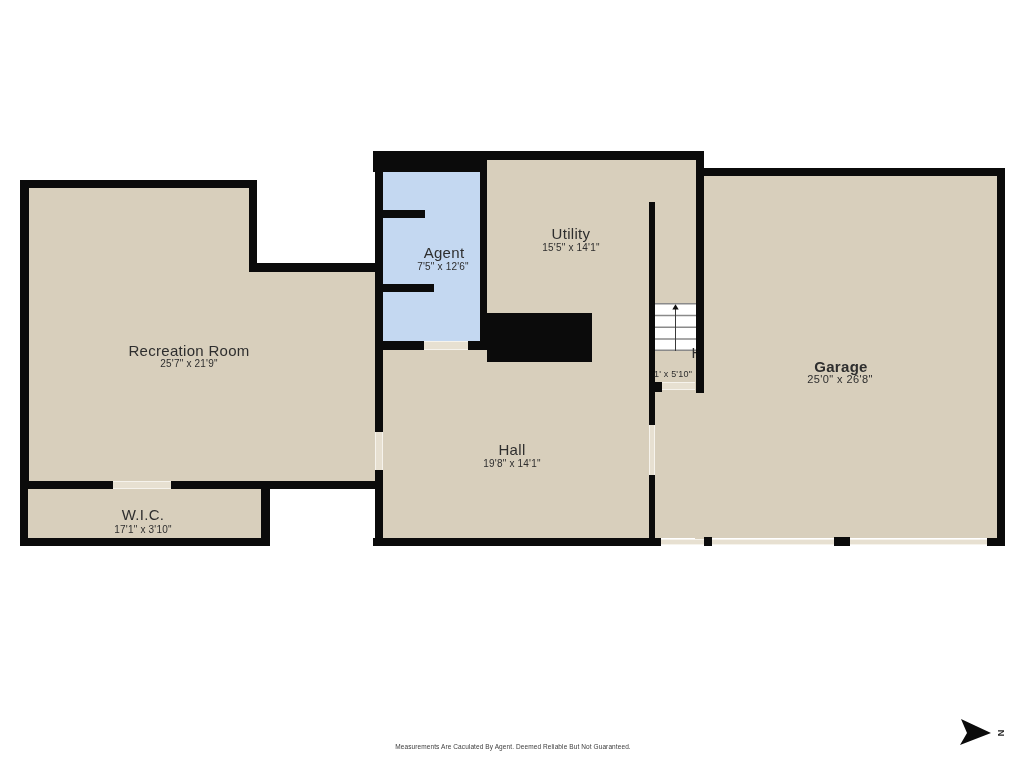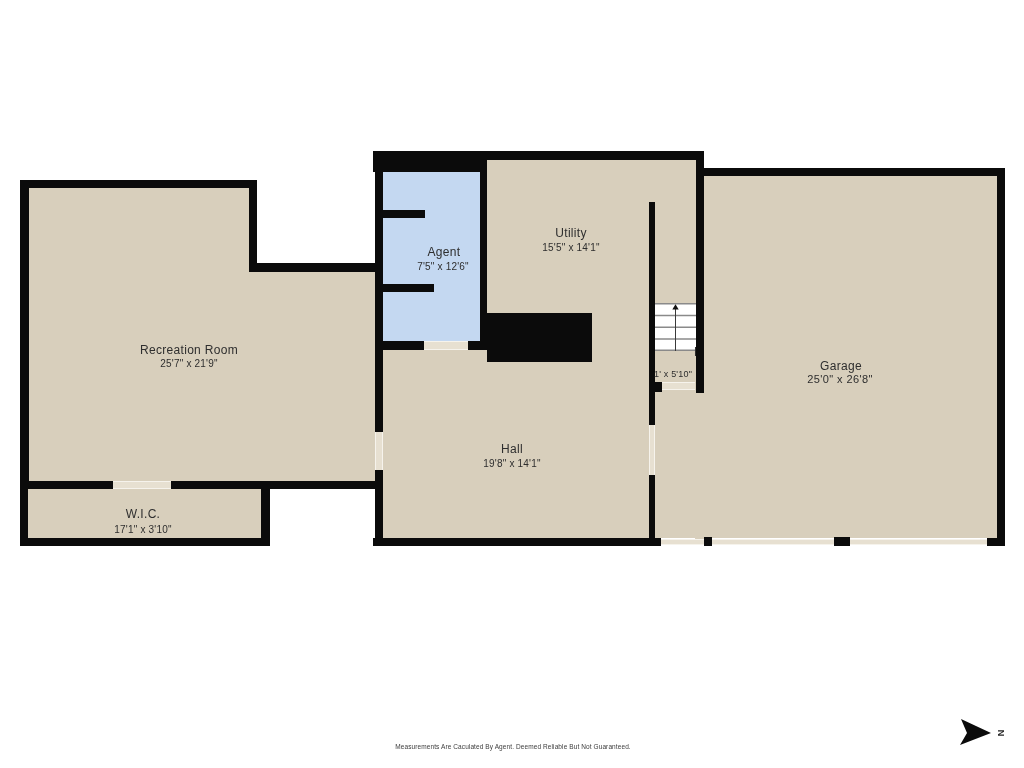--- a/index.html
+++ b/index.html
@@ -2,21 +2,21 @@
 <html><head>
 <meta charset="utf-8">
 <style>
   html,body{margin:0;padding:0;background:#ffffff;}
   #plan{position:relative;width:1024px;height:768px;background:#ffffff;overflow:hidden;
         font-family:"Liberation Sans", sans-serif;}
   .w{position:absolute;background:#0b0b0b;}
   .floor{position:absolute;background:#d8cfbc;}
   .door{position:absolute;background:#e7e0d1;border-left:1px solid #f6f3ec;border-right:1px solid #f6f3ec;box-sizing:border-box;}
   .doorh{position:absolute;background:#e7e0d1;border-top:1px solid #f6f3ec;border-bottom:1px solid #f6f3ec;box-sizing:border-box;}
-  .lbl{position:absolute;color:#2e2e2e;font-size:12px;letter-spacing:0.3px;text-align:center;white-space:nowrap;transform:translate(-50%,-50%);}
+  .lbl{position:absolute;color:#2e2e2e;font-size:15px;letter-spacing:0.3px;text-align:center;white-space:nowrap;transform:translate(-50%,-50%);}
   .dim{position:absolute;color:#2e2e2e;font-size:10px;letter-spacing:0.2px;text-align:center;white-space:nowrap;transform:translate(-50%,-50%);}
 </style>
 </head>
 <body>
 <div id="plan">
 
   <div class="floor" style="left:28px;top:187px;width:229px;height:295px;"></div>
   <div class="floor" style="left:249px;top:271px;width:127px;height:211px;"></div>
 
   <div class="w" style="left:20px;top:180px;width:237px;height:8px;"></div>
@@ -120,21 +120,21 @@
   <div class="w" style="left:997px;top:168px;width:8px;height:378px;"></div>
 
   <div class="w" style="left:987px;top:538px;width:18px;height:8px;"></div>
 
   <div class="doorh" style="left:661px;top:539px;width:326px;height:6px;"></div>
 
   <div class="w" style="left:704px;top:537px;width:8px;height:9px;"></div>
 
   <div class="w" style="left:834px;top:537px;width:16px;height:9px;"></div>
 
-  <div class="lbl" style="left:841px;top:366px;">Garage</div>
+  <div class="lbl" style="left:841px;top:366px;font-weight:bold;">Garage</div>
   <div class="dim" style="left:840px;top:379px;font-size:11px;letter-spacing:0.4px;">25'0" x 26'8"</div>
 
   <div style="position:absolute;left:513px;top:746px;transform:translate(-50%,-50%);font-size:6.5px;color:#3c3c3c;letter-spacing:0.1px;white-space:nowrap;">Measurements Are Caculated By Agent. Deemed Reliable But Not Guaranteed.</div>
 
   <svg style="position:absolute;left:950px;top:712px;" width="60" height="40" viewBox="0 0 60 40">
     <polygon points="11,7 41,21 10,33 17,21" fill="#0b0b0b"></polygon>
     <text x="50" y="21" font-family="Liberation Sans, sans-serif" font-size="9" font-weight="bold" fill="#222222" text-anchor="middle" dominant-baseline="middle" transform="rotate(90 50 21)">N</text>
   </svg>
 
 </div>

